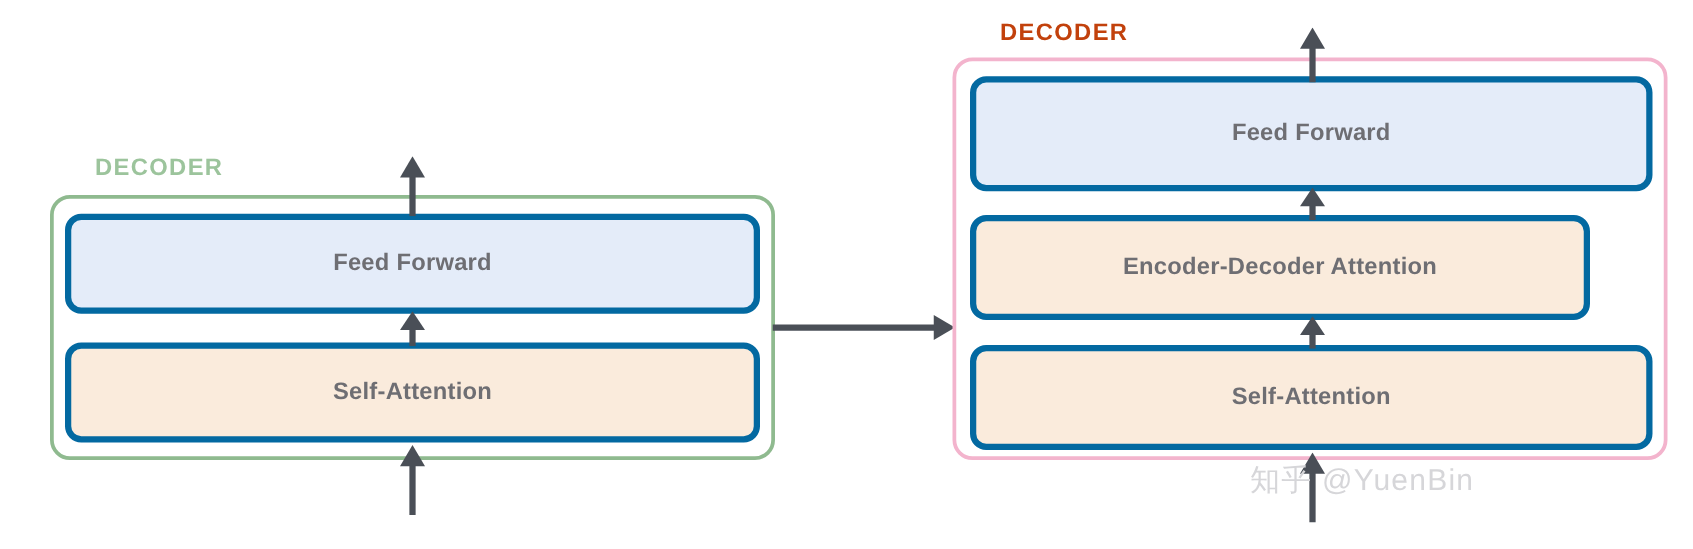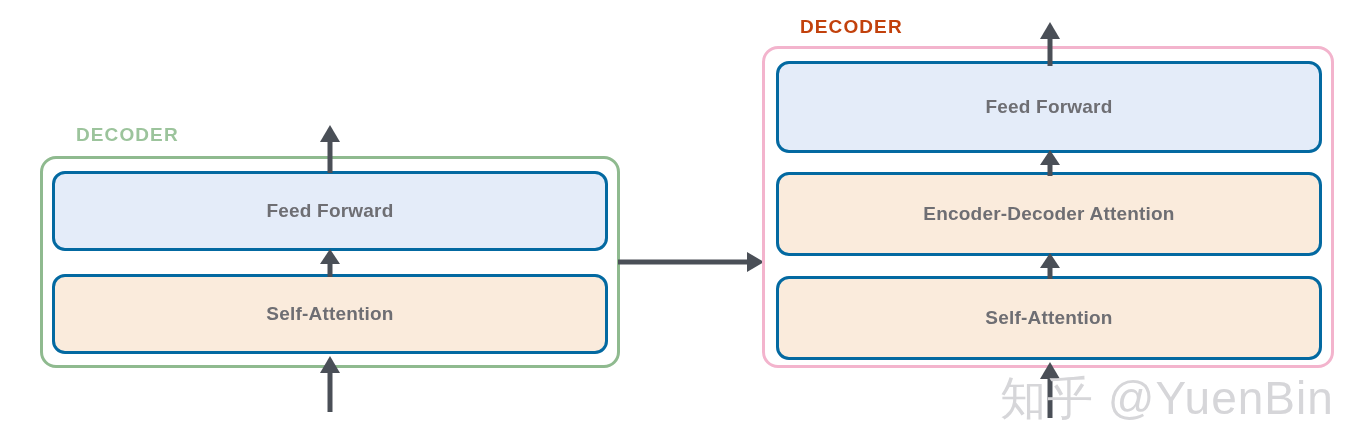--- a/index.html
+++ b/index.html
@@ -56,21 +56,21 @@
   .title-decoder {
     left: 800px;
     top: 16px;
     color: #c2410c;
   }
 
   
   .layer {
     position: absolute;
     box-sizing: border-box;
-    border: 3px solid #0369a1;
+    border: 5px solid #0369a1;
     border-radius: 13px;
     display: flex;
     align-items: center;
     justify-content: center;
     font-size: 19px;
     font-weight: 600;
     color: #6e6e73;
     letter-spacing: 0.2px;
     white-space: nowrap;
   }
@@ -83,38 +83,38 @@
   }
   .enc-sa {
     left: 52px;  top: 274px;  width: 556px;  height: 80px;
   }
 
   
   .dec-ff {
     left: 776px; top: 61px;   width: 546px;  height: 92px;
   }
   .dec-eda {
-    left: 776px; top: 172px;  width: 546px;  height: 84px;
+    left: 776px; top: 172px;  width: 496px;  height: 84px;
   }
   .dec-sa {
     left: 776px; top: 276px;  width: 546px;  height: 84px;
   }
 
   
   .arrow {
     position: absolute;
   }
   .arrow svg { display: block; }
 
   
   .watermark {
     position: absolute;
     left: 1000px;
     top: 368px;
-    font-size: 46px;
+    font-size: 24px;
     font-weight: 400;
     color: #d6d6d9;
     letter-spacing: 1px;
     white-space: nowrap;
     user-select: none;
   }
 </style>
 </head>
 <body>
 

